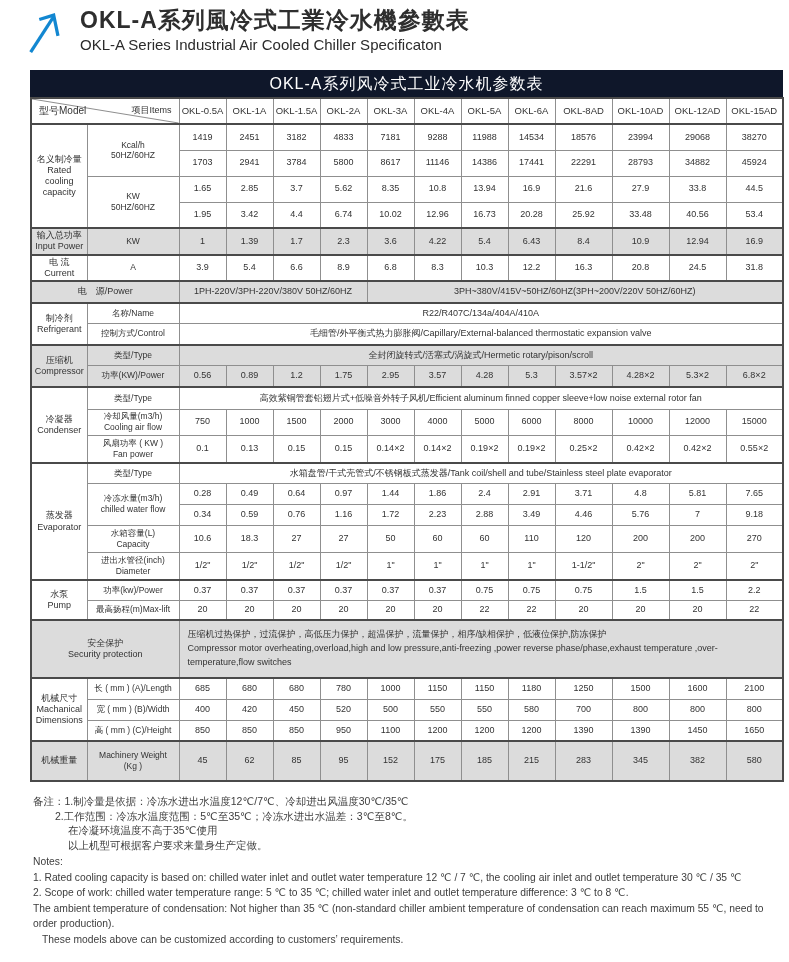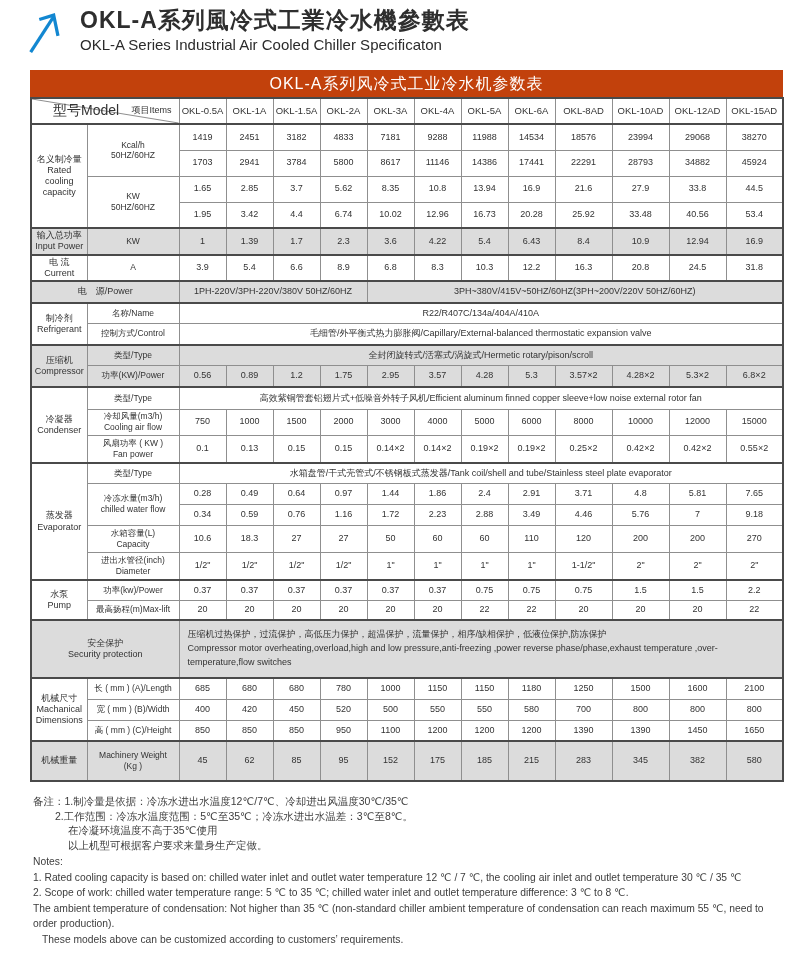--- a/index.html
+++ b/index.html
@@ -11,21 +11,21 @@
   
   .page-header{position:relative;padding:6px 0 0 28px;height:56px;}
   .arrow-logo{position:absolute;left:26px;top:8px;width:40px;height:46px;}
   .arrow-logo path{stroke:#1287d1;stroke-width:3.4;fill:none;}
   .title-block{margin-left:52px;}
   .title-zh{font-size:23px;font-weight:bold;color:#2e2e2e;letter-spacing:1px;line-height:28px;}
   .title-en{font-size:15px;color:#2b2b2b;line-height:20px;margin-top:1px;}
   
   .banner{
     margin:8px 0 0 30px;width:753px;height:27px;line-height:27px;
-    background:#c2410c;color:#ffffff;text-align:center;
+    background:#0f172a;color:#ffffff;text-align:center;
     font-size:16px;letter-spacing:1px;
   }
   
   .table-wrap{margin-left:30px;width:757px;}
   table{border-collapse:collapse;table-layout:fixed;width:753px;border:2px solid #4a4a4a;}
   td,th{
     border:1px solid #8f8f8f;text-align:center;vertical-align:middle;
     white-space:pre-line;padding:1px 2px;font-weight:normal;
     font-size:9px;line-height:1.25;color:#333;overflow:hidden;
   }
@@ -34,21 +34,21 @@
   th.model{font-size:9.5px;}
   td.lab{font-size:9px;}
   td.item{font-size:8.5px;}
   td.num{font-size:9px;}
   td.txt{font-size:9px;}
   td.left{text-align:left;padding:4px 8px 4px 8px;line-height:1.55;}
   
   th.corner{position:relative;padding:0;}
   th.corner svg{position:absolute;left:0;top:0;width:100%;height:100%;}
   th.corner line{stroke:#8f8f8f;stroke-width:1;vector-effect:non-scaling-stroke;}
-  .c-model{position:absolute;left:21px;top:50%;transform:translateY(-50%);font-size:14px;}
+  .c-model{position:absolute;left:7px;top:50%;transform:translateY(-50%);font-size:10px;}
   .c-items{position:absolute;right:7px;top:50%;transform:translateY(-50%);font-size:9px;}
   
   .notes{margin:12px 0 0 33px;width:748px;}
   .note-line{color:#3d3d3d;}
   .note-line.zh{font-size:10.5px;line-height:14.5px;}
   .note-line.en{font-size:10.3px;line-height:15.5px;}
   .zh.ind1{padding-left:22px;}
   .zh.ind2{padding-left:35px;}
   .en.ind1{padding-left:9px;}
   .notes-en{margin-top:2px;}

